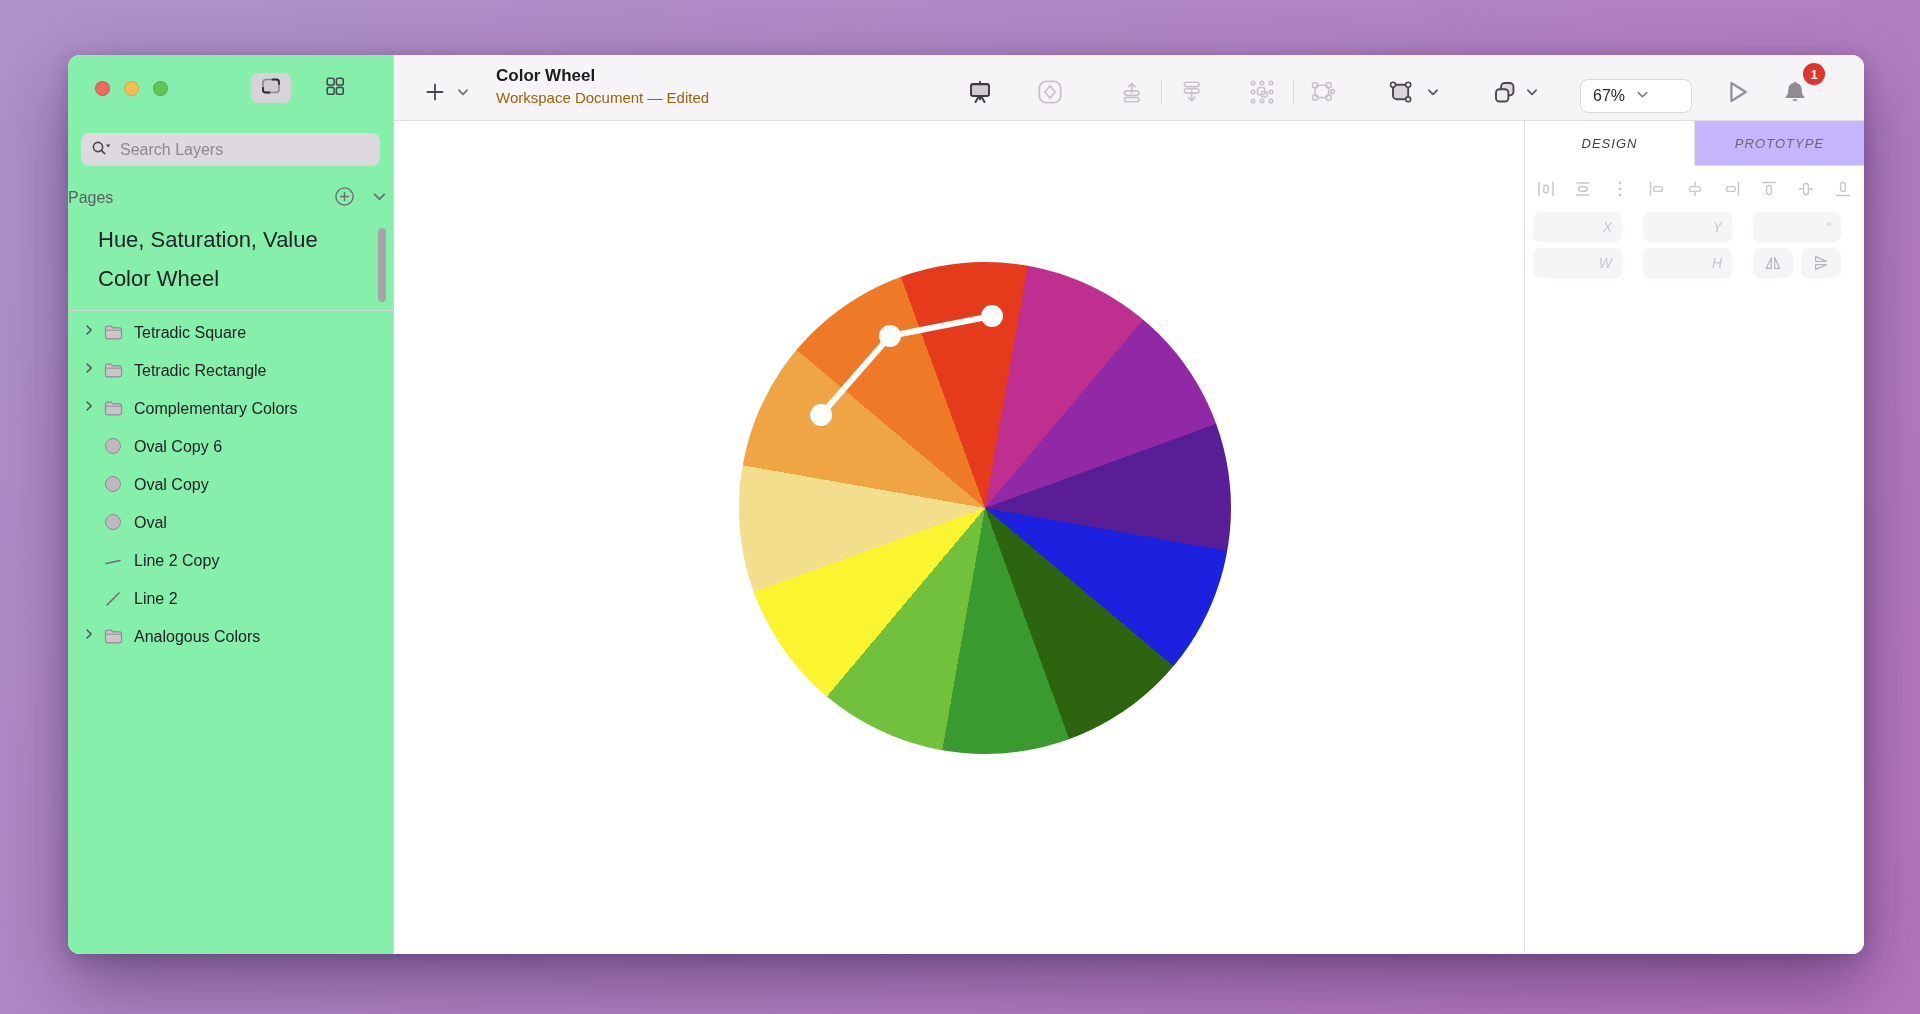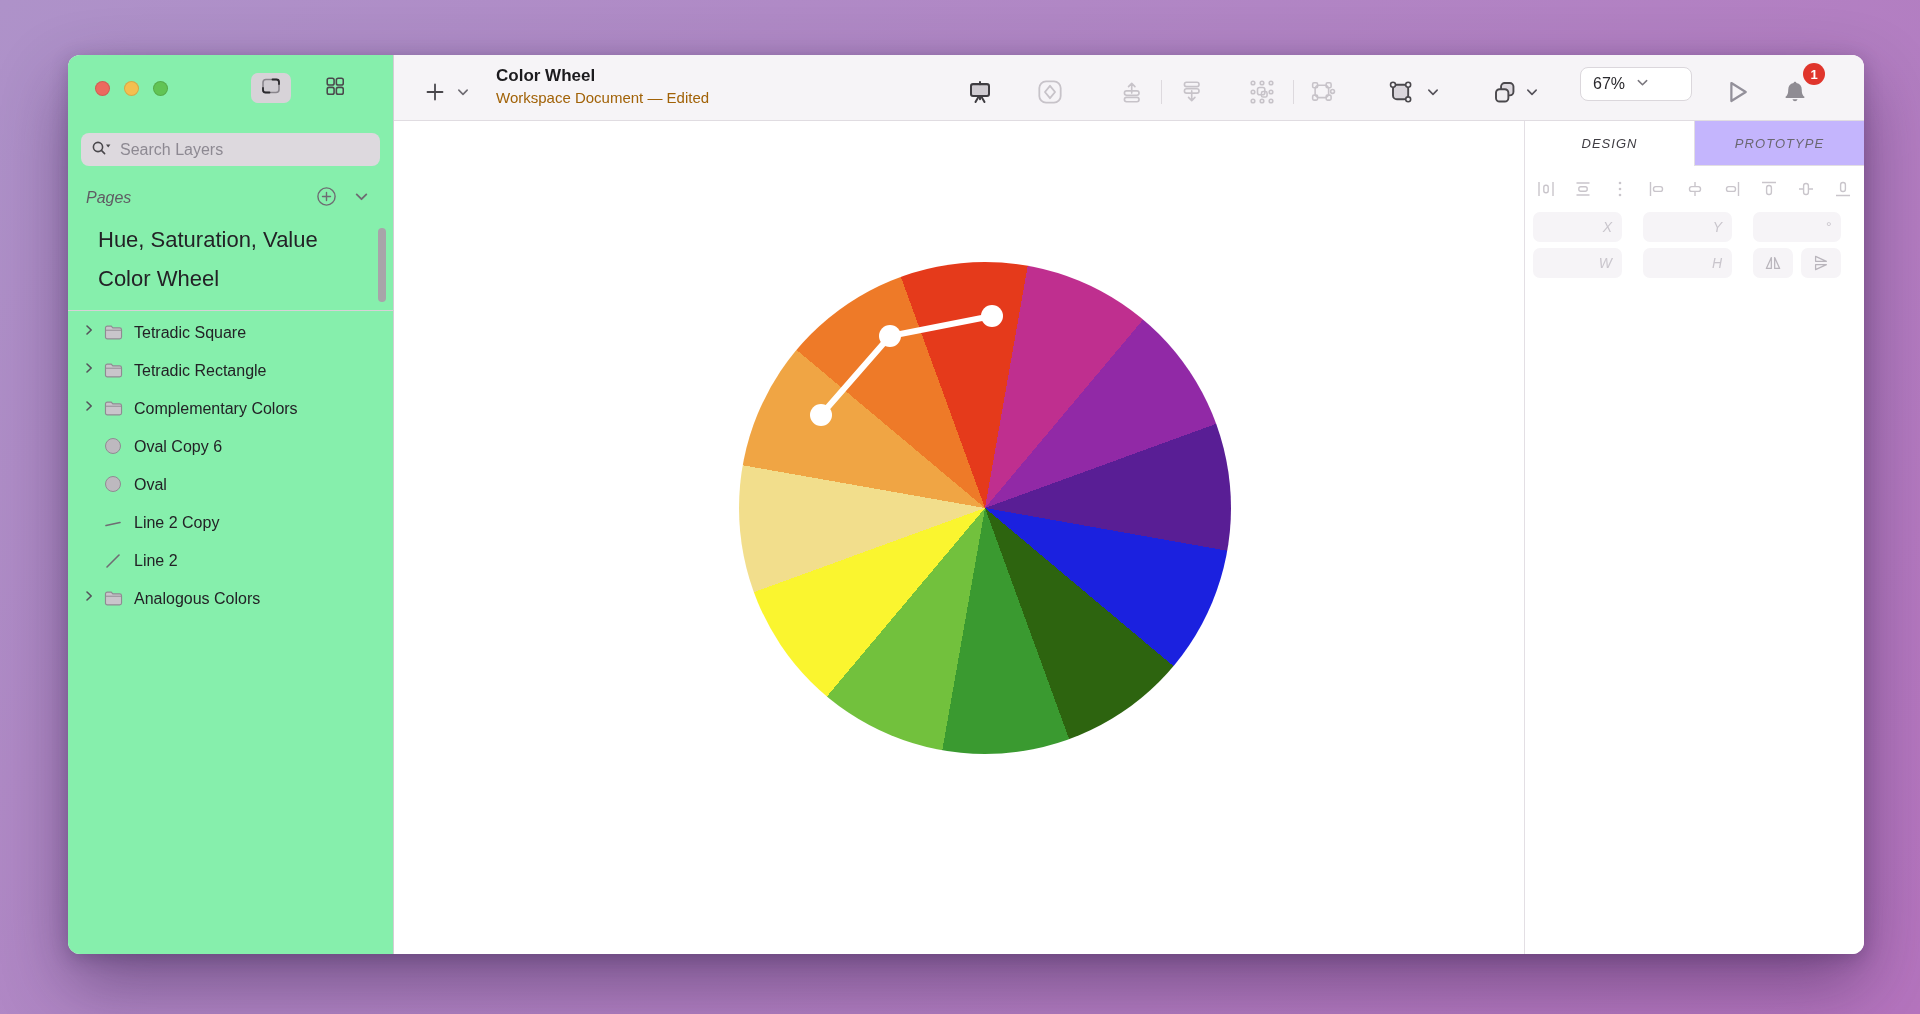--- a/index.html
+++ b/index.html
@@ -37,21 +37,21 @@
   .search {
     height: 33px; width: 100%; background: #DDD9DE; border: none; border-radius: 8px;
     display: flex; align-items: center; padding: 0 10px; gap: 7px;
   }
   .search input {
     border: none; background: transparent; outline: none; flex: 1;
     font: 16px "Liberation Sans", sans-serif; color: #3A383D;
   }
   .search input::placeholder { color: #8D8992; }
 
-  .pages-head { display: flex; align-items: center; padding: 0 18px; margin-top: 21px; height: 22px; font-style: italic; }
+  .pages-head { display: flex; align-items: center; padding: 0 0; margin-top: 21px; height: 22px; }
   .pages-title { font-size: 16px; color: #5F5C63; }
   .pages-actions { margin-left: auto; display: flex; align-items: center; gap: 16px; padding-right: 6px; }
 
   .pages-list { margin-top: 12px; padding: 0 10px; position: relative; }
   .page-row {
     height: 38px; border-radius: 8px; display: flex; align-items: center;
     padding: 0 20px; font-size: 22px; color: #232226; margin-bottom: 1px;
   }
   .page-row.selected { background: #E26428; color: #FFFFFF; font-weight: 700; }
 
@@ -74,21 +74,21 @@
   .toolbar {
     height: 66px; background: #F6F4F7; border-bottom: 1px solid #E0DCE1;
     position: relative; flex: 0 0 66px;
   }
   .tb-abs { position: absolute; transform: translate(-50%, -50%); top: 37px; display: flex; align-items: center; justify-content: center; }
   .tb-sep { position: absolute; top: 25px; width: 1px; height: 24px; background: #DDD9DE; }
   .tb-title-block { position: absolute; left: 102px; top: 10px; }
   .tb-title { font-size: 17px; font-weight: 700; color: #1C1B1E; line-height: 22px; }
   .tb-subtitle { font-size: 15px; color: #a16207; line-height: 19px; margin-top: 1px; }
   .zoom-field {
-    position: absolute; left: 1186px; top: 12px; width: 112px; height: 34px;
+    position: absolute; left: 1186px; top: 24px; width: 112px; height: 34px;
     background: #FFFFFF; border: 1px solid #DBD7DC; border-radius: 8px;
     display: flex; align-items: center; padding: 0 12px;
   }
   .zoom-field span { font-size: 16px; color: #2A292D; flex: 1; }
   .badge {
     position: absolute; left: 1409px; top: 8px; min-width: 22px; height: 22px; border-radius: 11px;
     background: #E0352C; color: #fff; font-size: 13px; font-weight: 700;
     display: flex; align-items: center; justify-content: center; padding: 0 6px;
   }
 
@@ -231,20 +231,27 @@
             </svg>
           </span>
           <span class="layer-label">Complementary Colors</span>
         </div>
         <div class="layer-row">
           <span class="layer-chevron"></span>
           <span class="layer-icon">
             <span class="oval-glyph"></span>
           </span>
           <span class="layer-label">Oval Copy 6</span>
+        </div>
+        <div class="layer-row">
+          <span class="layer-chevron"></span>
+          <span class="layer-icon">
+            <span class="oval-glyph"></span>
+          </span>
+          <span class="layer-label">Oval Copy</span>
         </div>
         <div class="layer-row">
           <span class="layer-chevron"></span>
           <span class="layer-icon">
             <span class="oval-glyph"></span>
           </span>
           <span class="layer-label">Oval</span>
         </div>
         <div class="layer-row">
           <span class="layer-chevron"></span>

